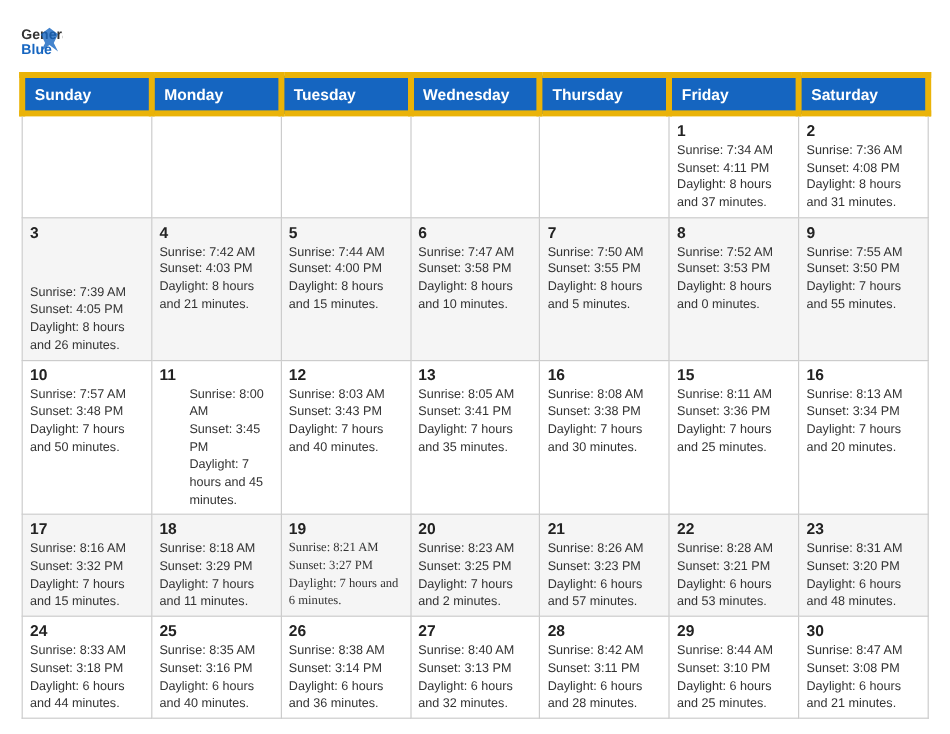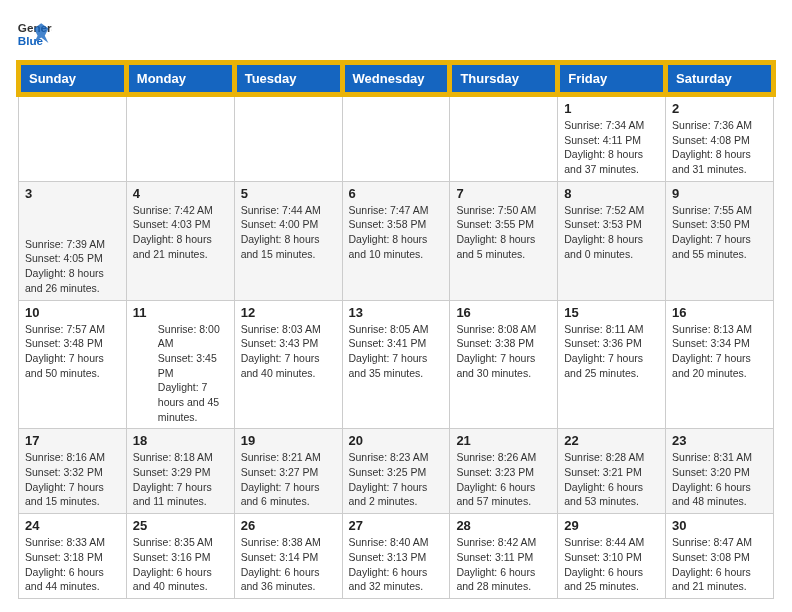--- a/index.html
+++ b/index.html
@@ -218,21 +218,21 @@
 Daylight: 7 hours and 15 minutes.</div>
         </td>
         <td>
           <div class="day-number">18</div>
           <div class="day-info" style="white-space: pre-line;">Sunrise: 8:18 AM
 Sunset: 3:29 PM
 Daylight: 7 hours and 11 minutes.</div>
         </td>
         <td>
           <div class="day-number">19</div>
-          <div class="day-info" style="white-space: pre-line;">Sunrise: 8:21 AM
+          <div class="day-info" style="white-space: pre-line; font-family: Liberation Serif, serif;">Sunrise: 8:21 AM
 Sunset: 3:27 PM
 Daylight: 7 hours and 6 minutes.</div>
         </td>
         <td>
           <div class="day-number">20</div>
           <div class="day-info" style="white-space: pre-line;">Sunrise: 8:23 AM
 Sunset: 3:25 PM
 Daylight: 7 hours and 2 minutes.</div>
         </td>
         <td>

